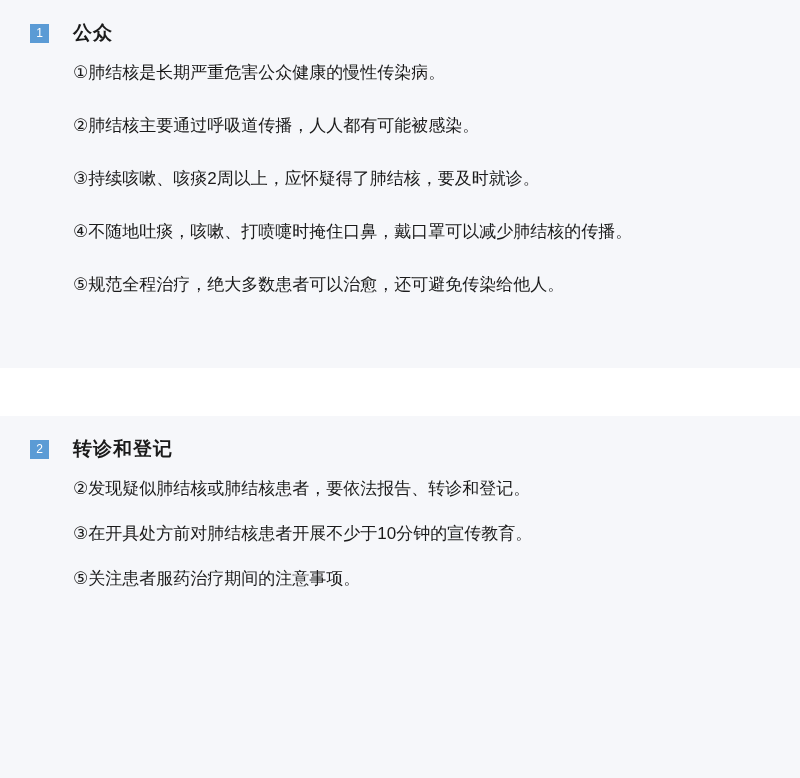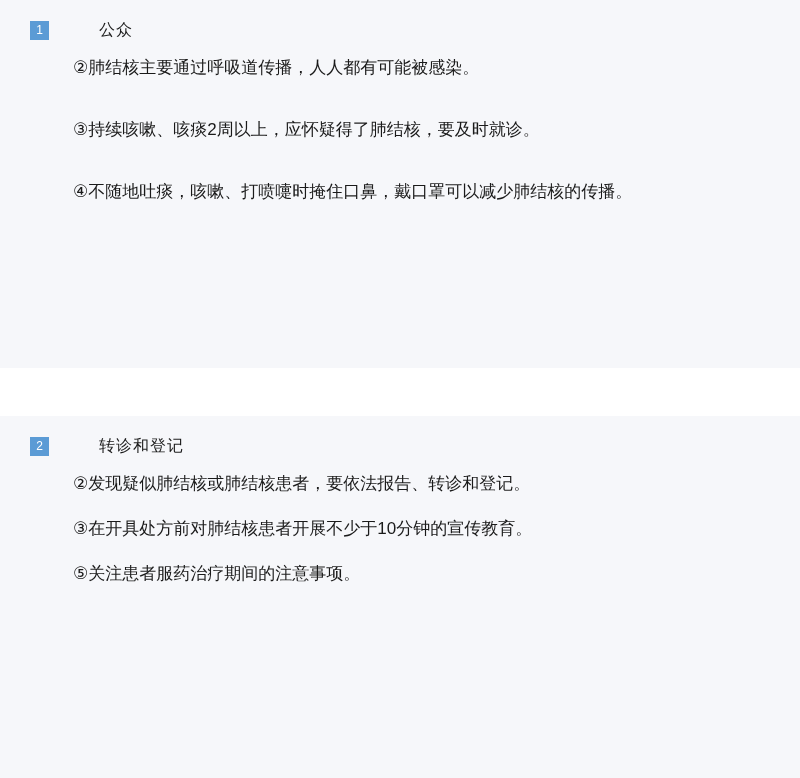--- a/index.html
+++ b/index.html
@@ -52,53 +52,55 @@
     height: 19px;
     background: #5b9bd5;
     color: #ffffff;
     font-size: 12px;
     line-height: 19px;
     text-align: center;
     font-family: "Liberation Sans", sans-serif;
     flex: 0 0 auto;
   }
   .sec-title {
-    font-size: 16px;
-    font-weight: normal;
+    font-size: 19px;
+    font-weight: bold;
     color: #1a1a1a;
-    margin-left: 50px;
+    margin-left: 24px;
     letter-spacing: 1px;
   }
   .item {
     font-size: 17px;
     line-height: 26px;
     color: #1a1a1a;
     margin: 0 0 0 43px;
     padding: 0;
   }
   .item + .item {
-    margin-top: 36px;
+    margin-top: 27px;
   }
   .section.second .item + .item {
     margin-top: 19px;
   }
 </style>
 </head>
 <body>
 
 <div class="page">
 
   <div class="section first">
     <div class="sec-head">
       <div class="badge">1</div>
       <div class="sec-title">公众</div>
     </div>
+    <p class="item">①肺结核是长期严重危害公众健康的慢性传染病。</p>
     <p class="item">②肺结核主要通过呼吸道传播，人人都有可能被感染。</p>
     <p class="item">③持续咳嗽、咳痰2周以上，应怀疑得了肺结核，要及时就诊。</p>
     <p class="item">④不随地吐痰，咳嗽、打喷嚏时掩住口鼻，戴口罩可以减少肺结核的传播。</p>
+    <p class="item">⑤规范全程治疗，绝大多数患者可以治愈，还可避免传染给他人。</p>
   </div>
 
   <div class="gap"></div>
 
   <div class="section second">
     <div class="sec-head">
       <div class="badge">2</div>
       <div class="sec-title">转诊和登记</div>
     </div>
     <p class="item">②发现疑似肺结核或肺结核患者，要依法报告、转诊和登记。</p>

